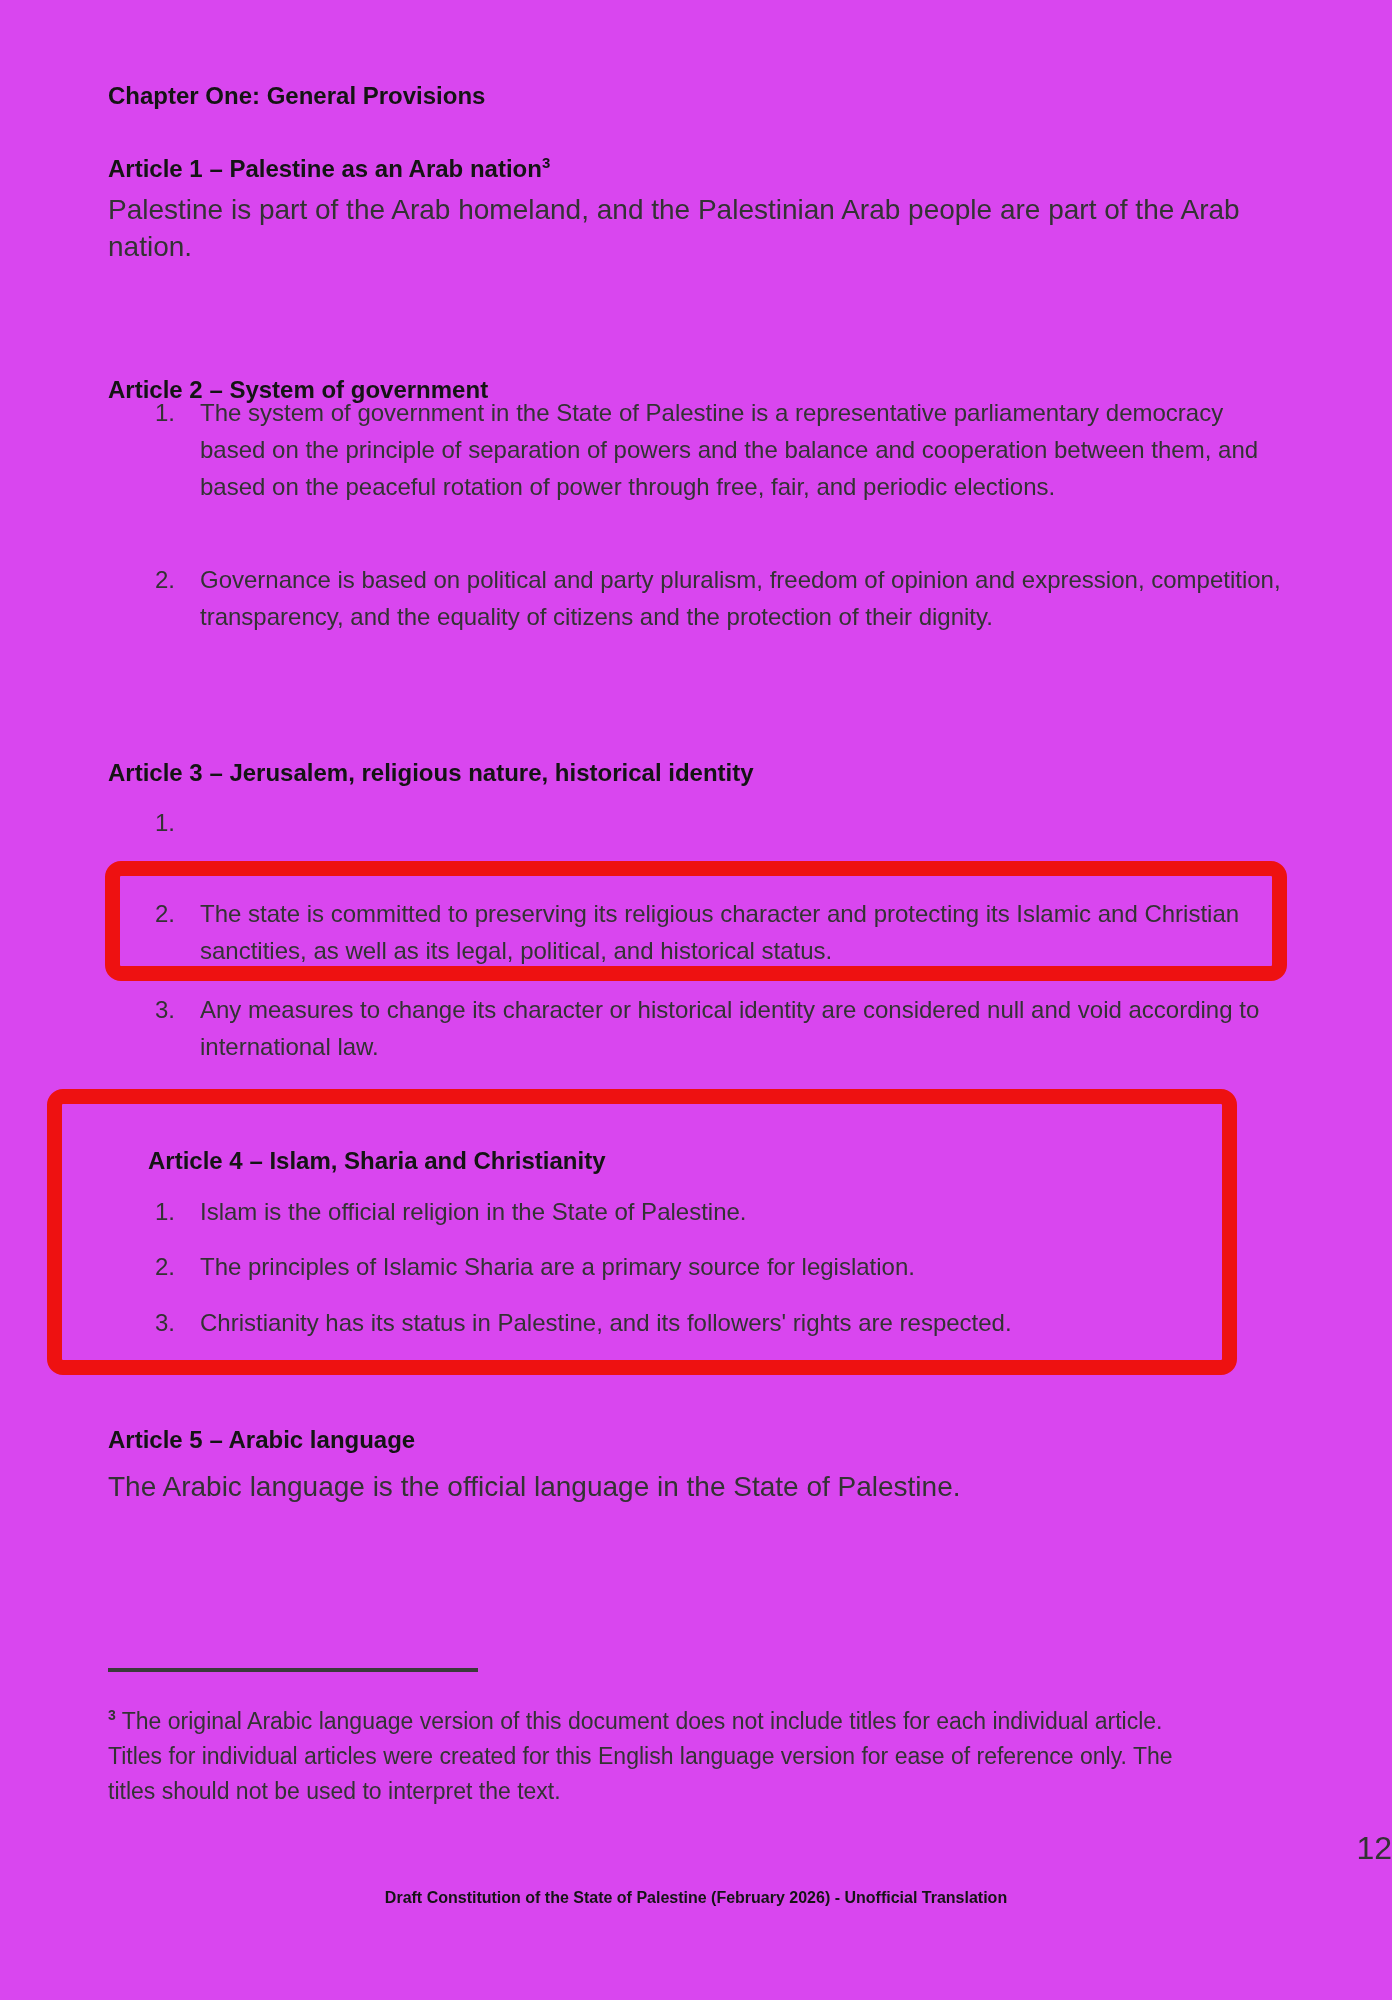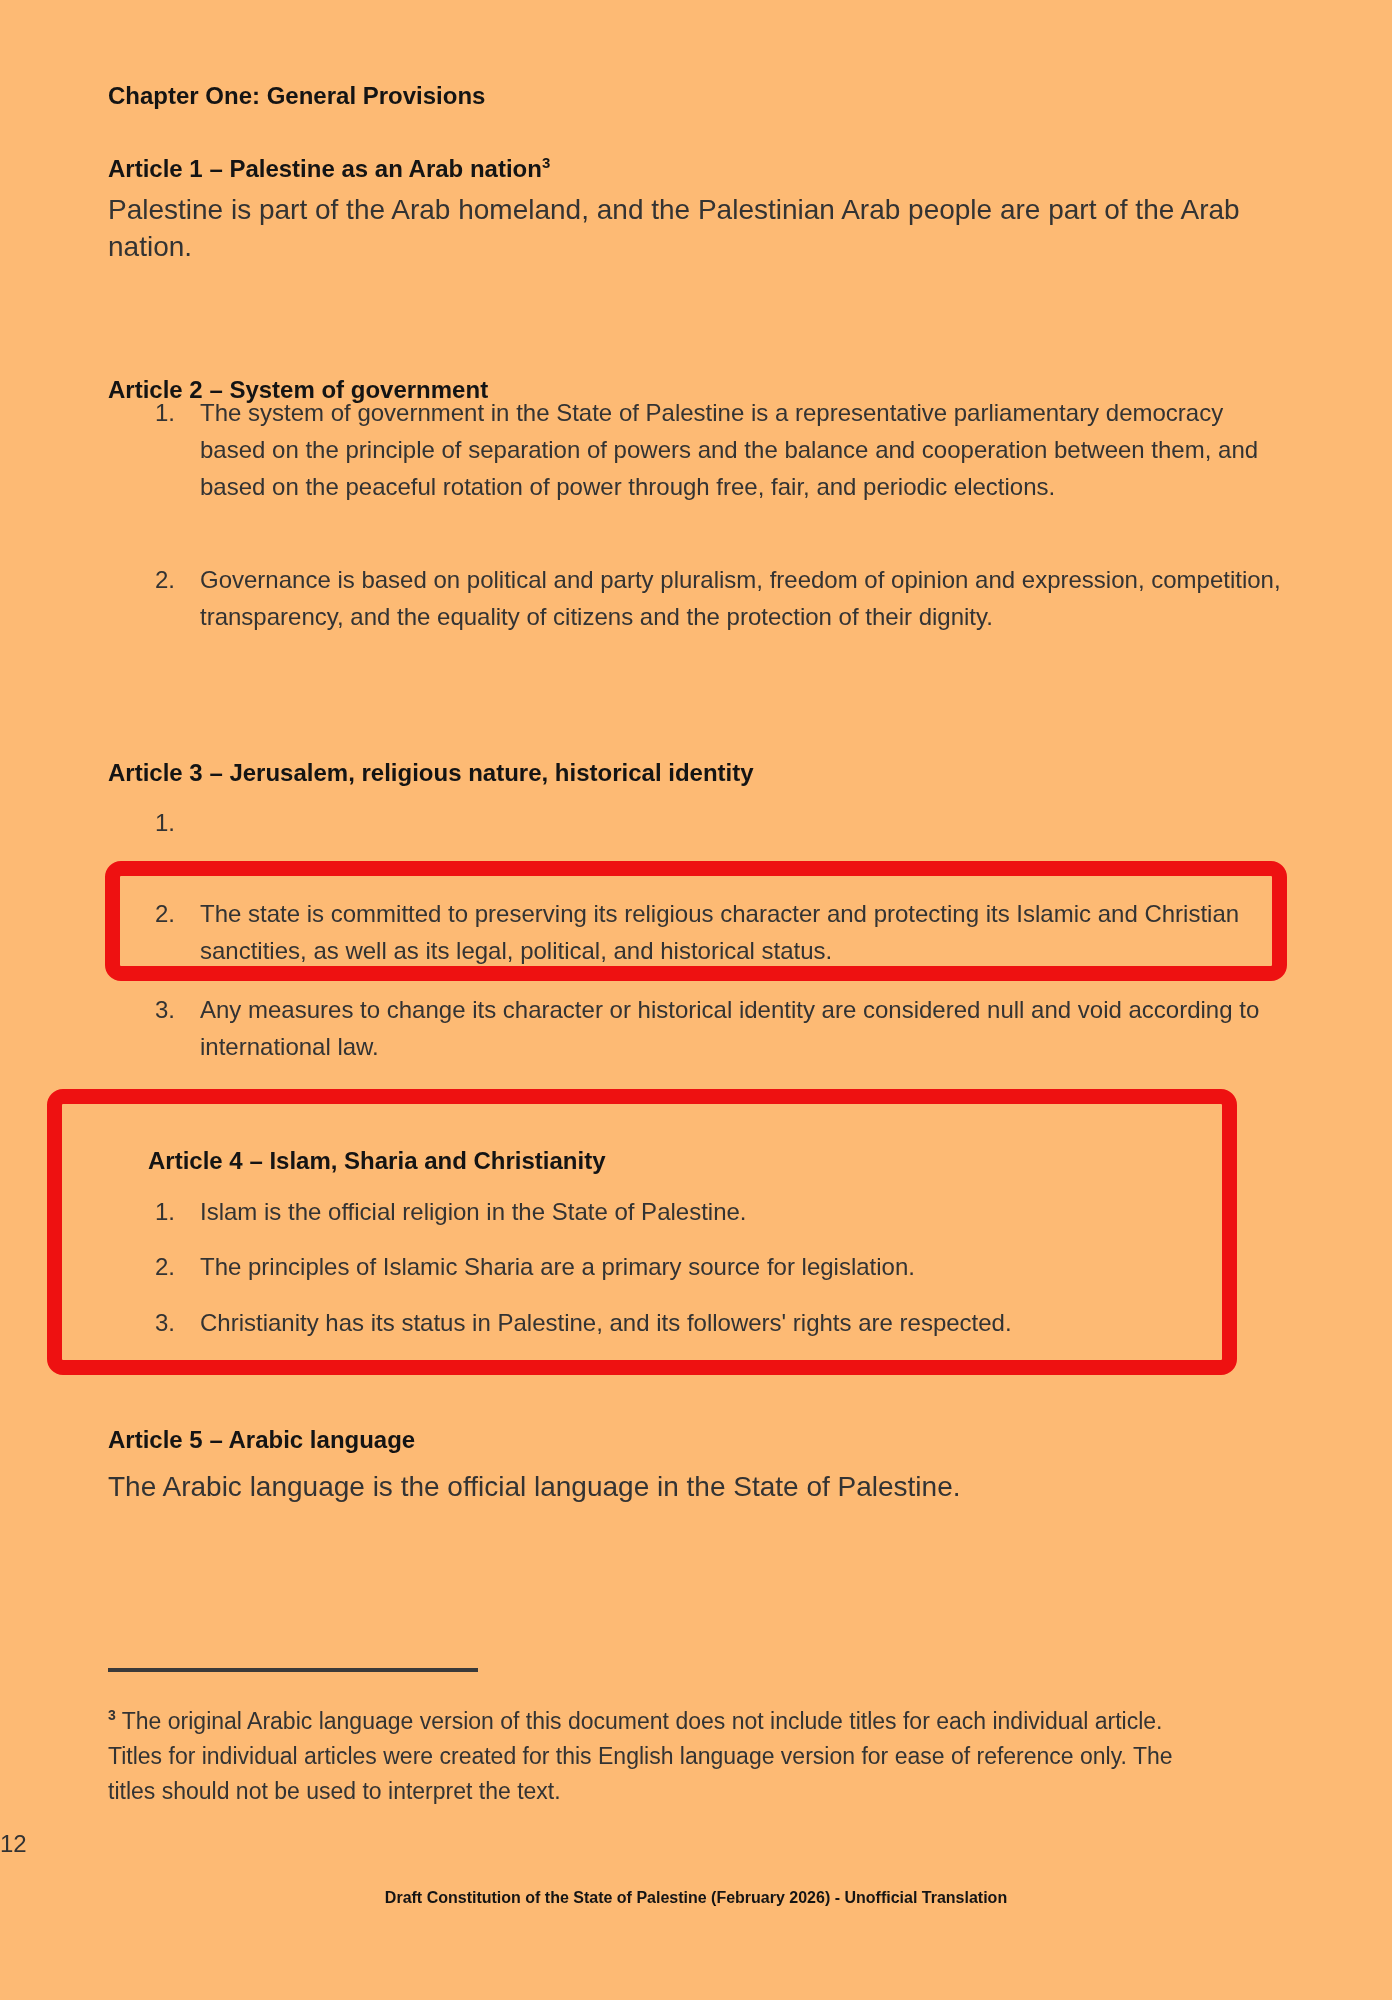--- a/index.html
+++ b/index.html
@@ -2,21 +2,21 @@
 <html style="--hl: #ee1111;"><head>
 <meta charset="utf-8">
 <style>
   :root { --hl: #ee1111; }
   * { box-sizing: border-box; }
   html, body { margin: 0; padding: 0; background: #ffffff; }
   .page {
     position: relative;
     width: 1392px;
     height: 2000px;
-    background: #fdba74;
+    background: #d946ef;
     font-family: "Liberation Sans", sans-serif;
     color: #333333;
     overflow: hidden;
   }
   .h {
     position: absolute;
     left: 108px;
     font-size: 24px;
     line-height: 30px;
     font-weight: 700;
@@ -64,22 +64,22 @@
     font-size: 23px;
     line-height: 35px;
     max-width: 1110px;
     color: #333333;
   }
   .footnote sup { font-size: 14px; font-weight: 700; }
   .page-number {
     position: absolute;
     left: 0; right: 0;
     top: 1830px;
-    text-align: left;
-    font-size: 24px;
+    text-align: right;
+    font-size: 32px;
     color: #333333;
   }
   .page-footer {
     position: absolute;
     left: 0; right: 0;
     top: 1889px;
     text-align: center;
     font-size: 16px;
     font-weight: 700;
     color: #141414;

